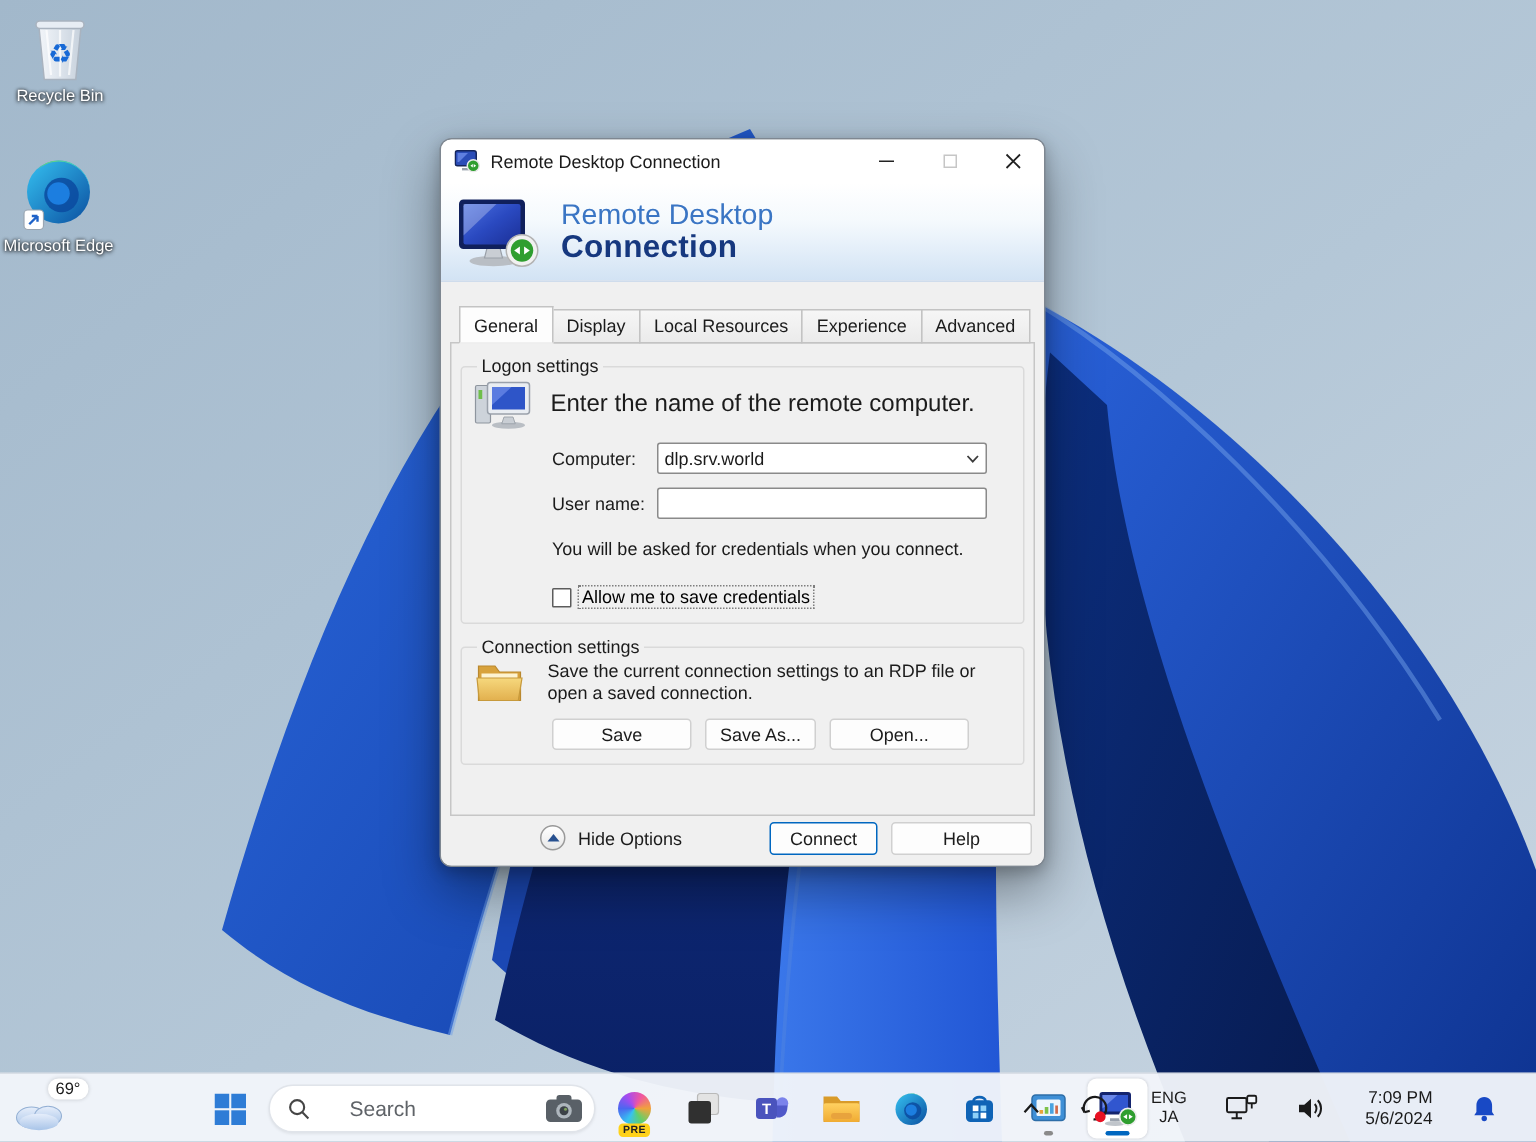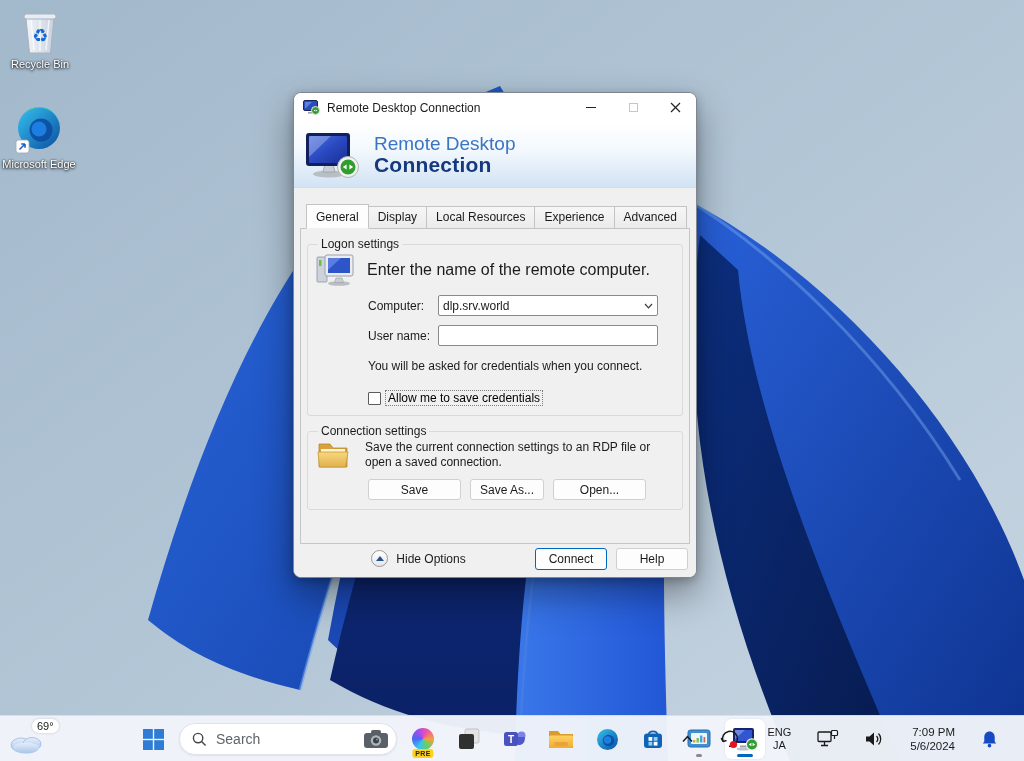--- a/index.html
+++ b/index.html
@@ -66,40 +66,40 @@
   .btn.w93 { width:93px; } .btn.w95 { width:74px; }
 
   .dlg-footer { position:absolute; left:0; right:0; bottom:0; height:37px; display:flex; align-items:center; padding:0 8px; }
   .hideopt { display:flex; align-items:center; flex:1;justify-content:center; }
   .ho-circle { width:17px; height:17px; border-radius:50%; border:1px solid #9a9a9a;
                background:linear-gradient(#fff,#e7e7e7); display:flex; align-items:center; justify-content:center; }
   .ho-tri { width:0; height:0; border-left:4px solid transparent; border-right:4px solid transparent;
             border-bottom:5px solid #27508f; margin-top:-1px; }
   .ho-label { font-size:12px; margin-left:8px; color:#1b1b1b; }
   .btn.connect { width:72px; height:22px; border:1px solid #0067c0; margin-right:9px; }
-  .btn.help { width:72px; height:22px; }
+  .btn.help { width:94px; height:22px; }
 
   
   .taskbar { position:absolute; left:0; right:0; bottom:0; height:46px; background:rgba(241,245,250,.96);
              border-top:1px solid rgba(150,165,180,.25); }
   .tb-weather { position:absolute; left:8px; top:3px; width:66px; height:40px; }
   .temp-bubble { position:absolute; left:24px; top:0; background:#fff; border-radius:9px; padding:1px 5px;
                  font-size:11px; color:#1a1a1a; box-shadow:0 0 3px rgba(0,0,0,.18); }
   .tb-center { position:absolute; left:133px; top:3px; height:40px; display:flex; align-items:center; gap:6px; }
   .tb-btn { width:40px; height:40px; border-radius:6px; display:flex; align-items:center; justify-content:center;
             position:relative; flex:0 0 auto; }
   .tb-btn.active { background:#fff; box-shadow:0 0 2px rgba(0,0,0,.12); }
   .active-underline { position:absolute; bottom:2px; left:50%; transform:translateX(-50%);
                       width:16px; height:3px; border-radius:2px; background:#0067c0; }
   .run-dot { position:absolute; bottom:2px; left:50%; transform:translateX(-50%);
              width:6px; height:3px; border-radius:2px; background:#8a8a8a; }
   .search-pill { width:218px; height:32px; border-radius:16px; background:#fff; border:1px solid #e0e4ea;
                  display:flex; align-items:center; padding:0 7px 0 12px; box-shadow:0 1px 2px rgba(0,0,0,.07); }
   .search-pill input { flex:1; min-width:0; border:none; outline:none; background:transparent; font-size:14px;
-                       color:#1d4ed8; margin-left:9px; font-family:inherit; }
+                       color:#1d4ed8; margin-left:26px; font-family:inherit; }
   .search-pill input::placeholder { color:#5f6368; }
   .copilot-circle { width:22px; height:22px; border-radius:50%;
                     background:conic-gradient(from 210deg,#37c3f0,#4b67f0,#a64bf0,#f056a0,#f0a23c,#61d06a,#37c3f0); }
   .copilot-badge { position:absolute; bottom:1px; left:50%; transform:translateX(-50%); background:#ffd21a; color:#222;
                    font-size:7px; font-weight:bold; padding:1px 3px; border-radius:3px; letter-spacing:.3px; }
   .tb-tray { position:absolute; right:25px; top:0; height:46px; display:flex; align-items:center; gap:25px; }
   .lang { font-size:11px; line-height:13px; text-align:center; color:#1a1a1a; }
   .clock { font-size:11.5px; line-height:14px; text-align:right; color:#1a1a1a; }
 </style>
 </head>

